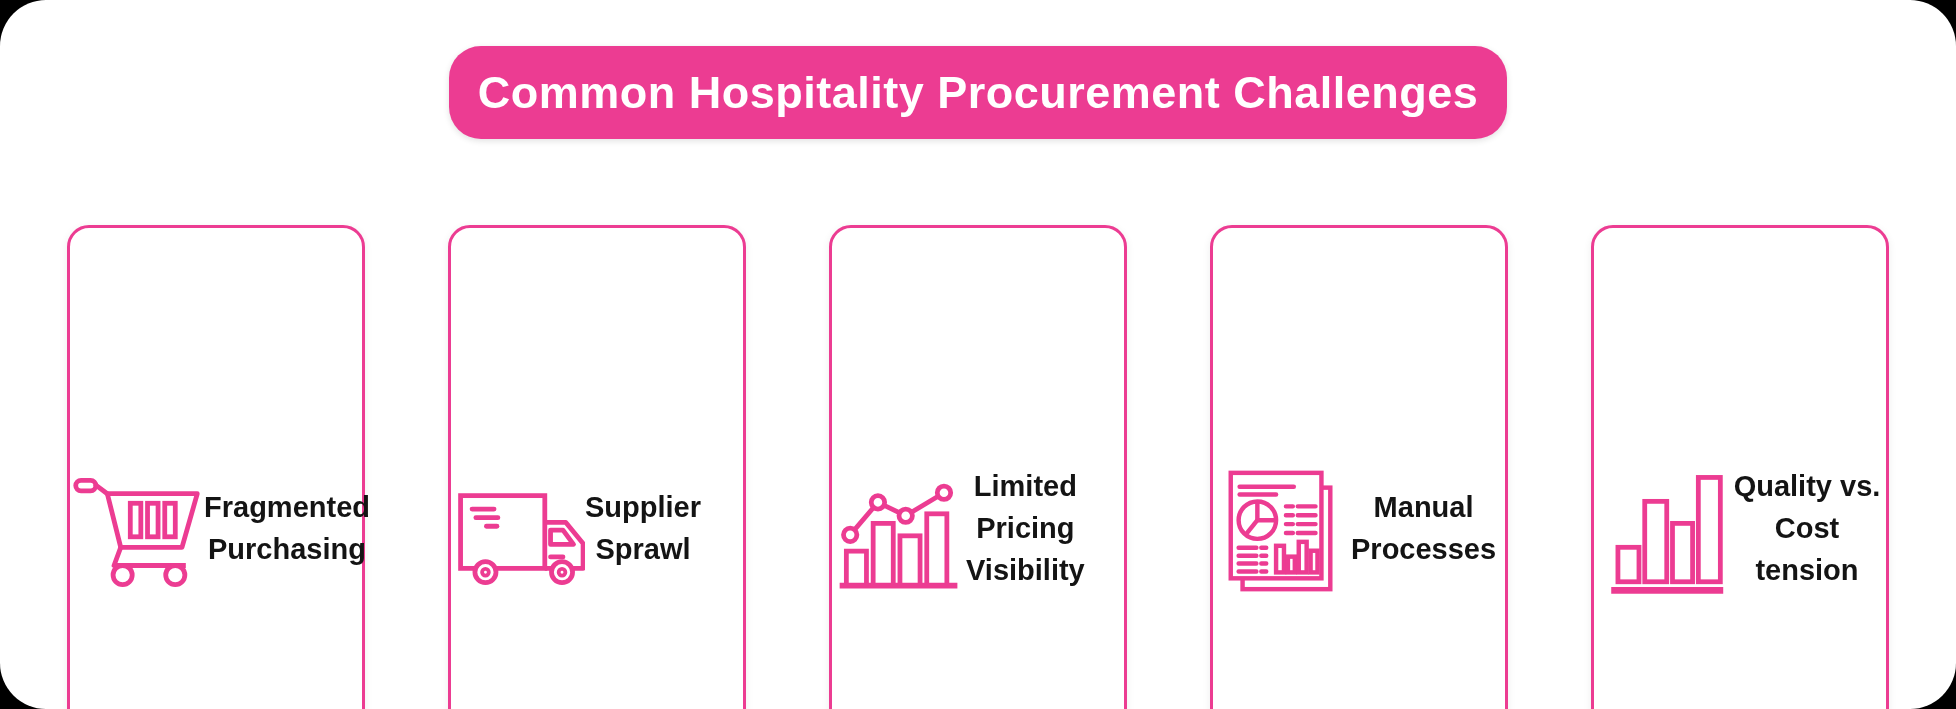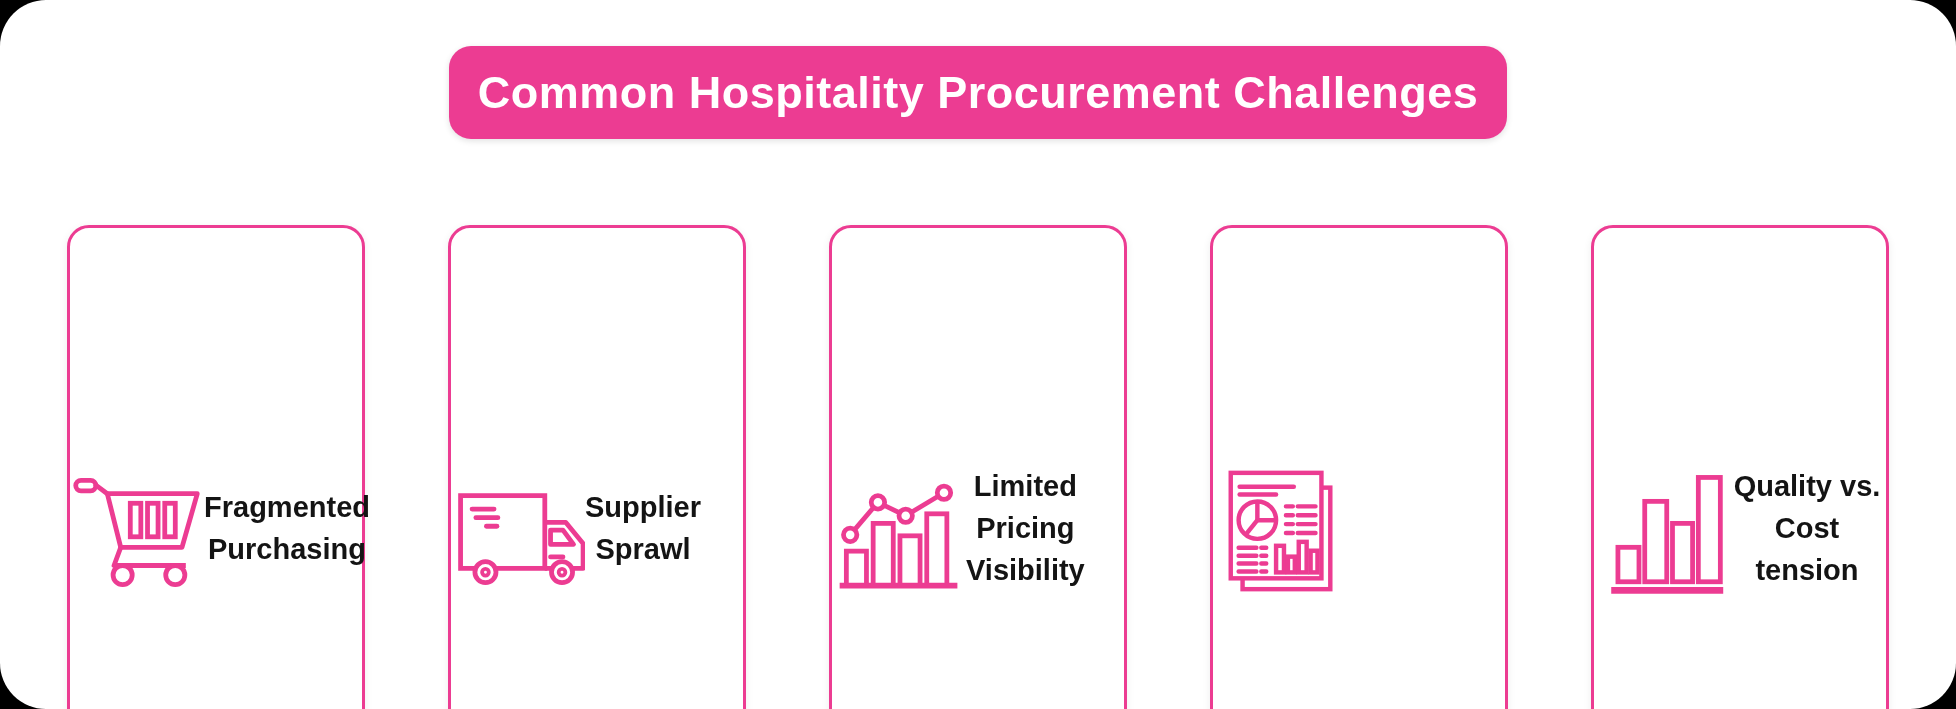--- a/index.html
+++ b/index.html
@@ -23,21 +23,21 @@
     border-radius:46px;
   }
   .banner{
     position:absolute;
     left:50%;
     transform:translateX(-50%);
     top:46px;
     width:1058px;
     height:93px;
     background:var(--accent-pink);
-    border-radius:22px;
+    border-radius:32px;
     display:flex;
     align-items:center;
     justify-content:center;
     box-shadow:0 2px 6px rgba(0,0,0,0.12);
   }
   .banner-title{
     color:#ffffff;
     font-size:45px;
     font-weight:bold;
     letter-spacing:0.5px;
@@ -167,20 +167,22 @@
           <path d="M26 86 H44 M49 86 H54" stroke-linecap="round"></path>
           <path d="M26 94 H44 M49 94 H54" stroke-linecap="round"></path>
           <path d="M26 102 H44 M49 102 H54" stroke-linecap="round"></path>
           <path d="M26 110 H44 M49 110 H54" stroke-linecap="round"></path>
           <rect x="64" y="84" width="8" height="27"></rect>
           <rect x="76" y="95" width="7" height="16"></rect>
           <rect x="87" y="80" width="8" height="31"></rect>
           <rect x="99" y="89" width="7" height="22"></rect>
         </svg>
       </div>
+      <div class="card-label">Manual
+Processes</div>
     </div>
 
     <div class="card">
       <div class="icon-wrap">
         <svg width="134" height="134" viewBox="0 0 140 140" fill="none" stroke="currentColor" stroke-width="5">
           <rect x="25" y="86" width="22" height="36"></rect>
           <rect x="53" y="38" width="23" height="84"></rect>
           <rect x="82" y="61" width="21" height="61"></rect>
           <rect x="109" y="13" width="23" height="109"></rect>
           <path d="M18 131 H135" stroke-width="7"></path>

